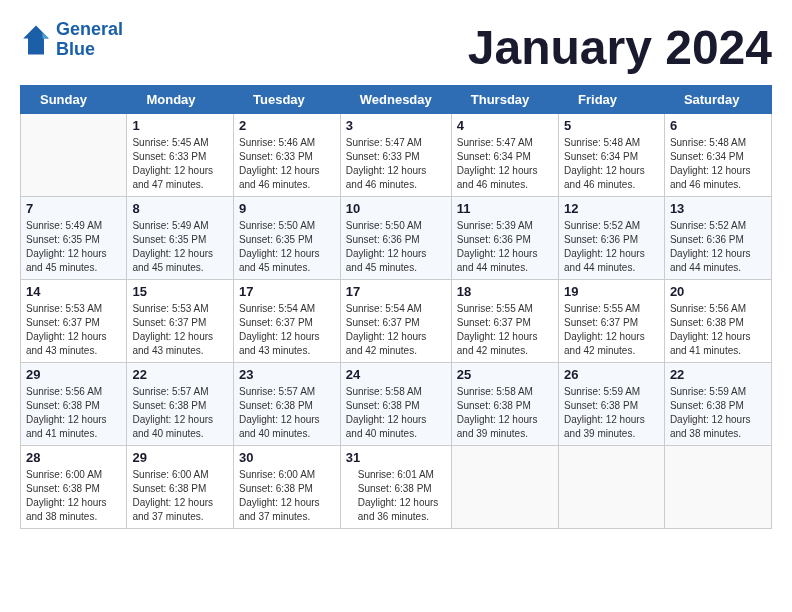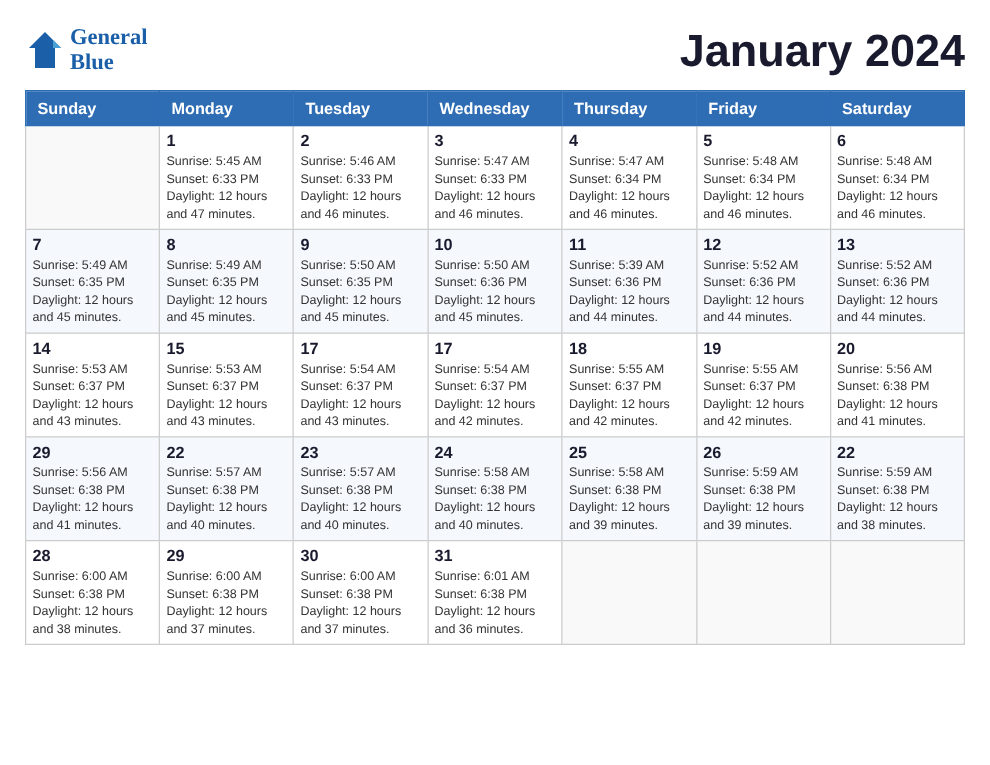--- a/index.html
+++ b/index.html
@@ -13,56 +13,55 @@
     .header-area {
       display: flex;
       justify-content: space-between;
       align-items: flex-start;
       margin-bottom: 10px;
     }
     .logo {
       display: flex;
       align-items: center;
       gap: 4px;
-      font-family: Liberation Serif, serif;
     }
     .logo-text {
       font-size: 18px;
       font-weight: bold;
       color: #1a1a2e;
       line-height: 1.1;
     }
     .logo-text span {
       color: #1a5fa8;
     }
     .logo-icon {
       width: 32px;
       height: 32px;
     }
     .title-area {
       text-align: right;
     }
     .calendar-title {
-      font-size: 36px;
+      font-size: 48px;
       font-weight: bold;
       color: #1a1a2e;
     }
     .calendar-subtitle {
       font-size: 16px;
       color: #444;
     }
     table {
       width: 100%;
       border-collapse: collapse;
       font-size: 11px;
     }
     thead tr th {
       background-color: #2e6db4;
       color: #fff;
-      padding: 6px 9px;
+      padding: 6px 19px;
       text-align: left;
       font-size: 13px;
       font-weight: bold;
       border: 1px solid #2e6db4;
     }
     tbody tr td {
       border: 1px solid #ccc;
       vertical-align: top;
       padding: 4px 5px;
       min-height: 80px;
@@ -306,21 +305,21 @@
 Daylight: 12 hours and 37 minutes.</div>
         </td>
         <td>
           <div class="day-number">30</div>
           <div class="day-info" style="white-space: pre-line;">Sunrise: 6:00 AM
 Sunset: 6:38 PM
 Daylight: 12 hours and 37 minutes.</div>
         </td>
         <td>
           <div class="day-number">31</div>
-          <div class="day-info" style="white-space: pre-line;">Sunrise: 6:01 AM
+          <div class="day-info" style="white-space: pre-line; margin-left: 12px;">Sunrise: 6:01 AM
 Sunset: 6:38 PM
 Daylight: 12 hours and 36 minutes.</div>
         </td>
         <td class="empty-cell"></td>
         <td class="empty-cell"></td>
         <td class="empty-cell"></td>
       </tr>
     </tbody>
 </table>
 

